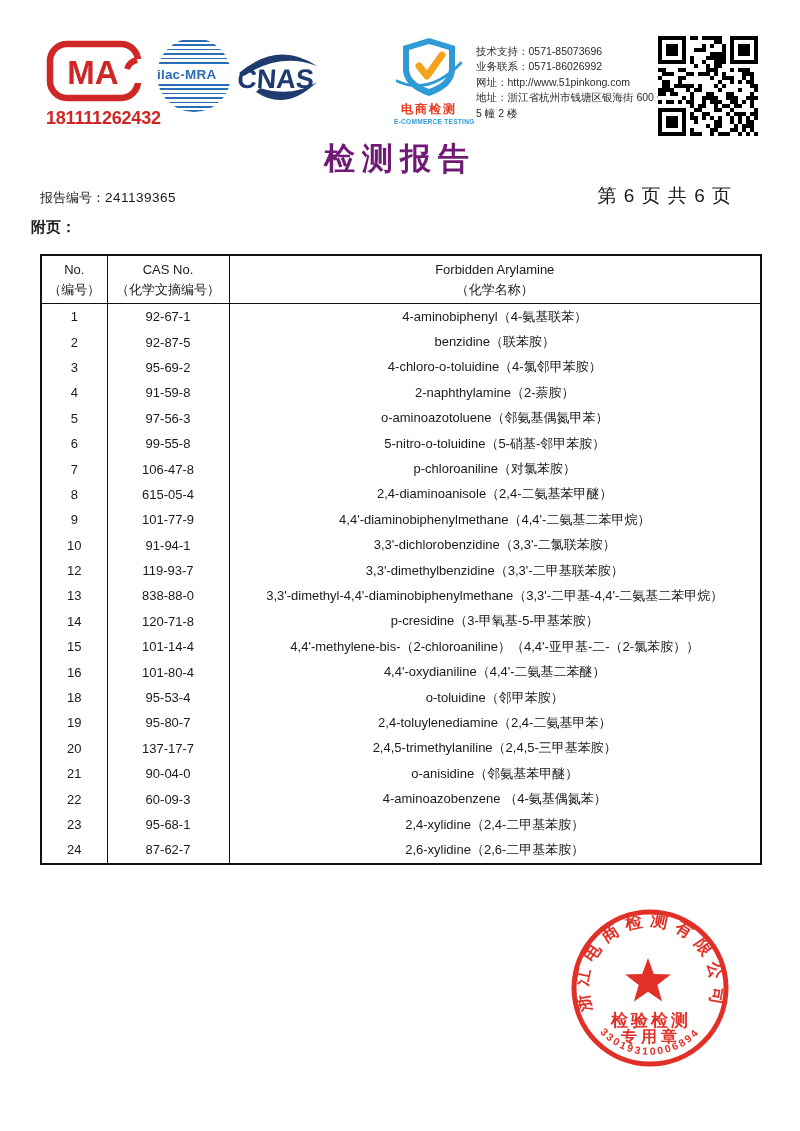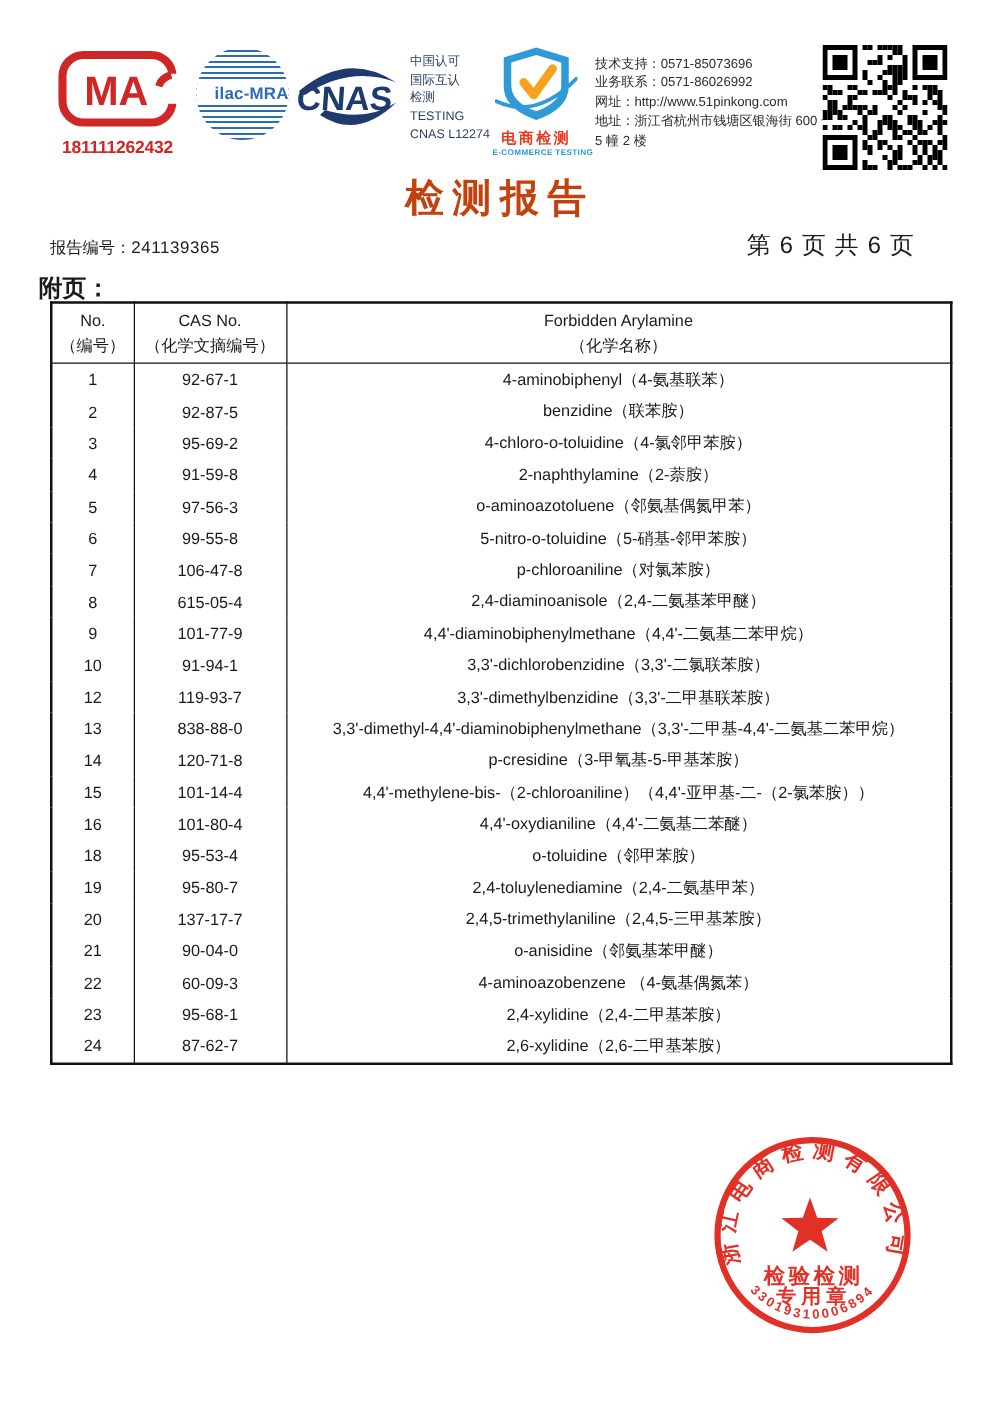--- a/index.html
+++ b/index.html
@@ -1,51 +1,51 @@
 <!DOCTYPE html>
 <html><head>
 <meta charset="utf-8">
 <style>
   html,body{margin:0;padding:0;background:#ffffff;}
   .page{position:relative;width:800px;height:1131px;background:#fff;overflow:hidden;
         font-family:"Liberation Sans","DejaVu Sans",sans-serif;color:#1a1a1a;}
 
   
   .cma{position:absolute;left:46px;top:40px;width:96px;text-align:center;}
-  .cma-num{margin-top:2px;color:#cf2626;font-weight:bold;font-size:14px;letter-spacing:-0.2px;white-space:nowrap;}
+  .cma-num{margin-top:2px;color:#cf2626;font-weight:bold;font-size:18px;letter-spacing:-0.2px;white-space:nowrap;}
 
   .ilac{position:absolute;left:157px;top:38px;width:74px;height:74px;border-radius:50%;
         background:repeating-linear-gradient(0deg,#2a6db5 0 1.6px,#fff 1.6px 4.4px);overflow:hidden;}
   .ilac-band{position:absolute;left:0;top:28px;width:100%;height:18px;background:#fff;
-        color:#2a6db5;font-weight:bold;font-size:13.5px;line-height:18px;text-align:right;letter-spacing:0.2px;}
+        color:#2a6db5;font-weight:bold;font-size:13.5px;line-height:18px;text-align:left;letter-spacing:0.2px;}
 
   .cnas{position:absolute;left:236px;top:46px;width:84px;height:58px;}
 
   .accred{position:absolute;left:328px;top:43px;width:88px;color:#2c3e66;font-size:10px;line-height:14.6px;}
 
   .shield{position:absolute;left:394px;top:36px;width:70px;text-align:center;}
   .ec-cn{color:#e8391f;font-weight:bold;font-size:12px;letter-spacing:2px;margin-top:-1px;white-space:nowrap;}
   .ec-en{color:#2e9ad6;font-weight:bold;font-size:6.5px;letter-spacing:0.3px;white-space:nowrap;}
 
   .contact{position:absolute;left:476px;top:44px;width:185px;font-size:10.5px;line-height:15.4px;color:#2b2b2b;}
   .contact div{white-space:nowrap;}
 
   .qr{position:absolute;left:658px;top:36px;width:100px;height:100px;}
 
   
   .title{position:absolute;left:0;top:138px;width:100%;text-align:center;margin:0;
-         font-size:31px;font-weight:bold;letter-spacing:7px;color:#c2410c;}
+         font-size:31px;font-weight:bold;letter-spacing:7px;color:#701a75;}
   .meta{position:absolute;left:40px;top:183px;width:722px;display:flex;justify-content:space-between;align-items:baseline;}
   .report-no{font-size:13px;}
   .report-no .num{font-size:13.5px;letter-spacing:0.5px;}
   .page-info{font-size:19px;padding-right:30px;letter-spacing:1px;}
-  .attach{position:absolute;left:31px;top:218px;font-size:19px;font-weight:bold;text-align:right;}
+  .attach{position:absolute;left:31px;top:218px;font-size:15px;font-weight:bold;text-align:right;}
 
   
-  table.tbl{position:absolute;left:40px;top:241px;width:722px;border-collapse:collapse;
+  table.tbl{position:absolute;left:40px;top:254px;width:722px;border-collapse:collapse;
             border:2.5px solid #111;table-layout:fixed;}
   .tbl th,.tbl td{border-left:1.5px solid #111;border-right:1.5px solid #111;padding:0;text-align:center;}
   .tbl thead th{border-bottom:1.5px solid #111;height:47px;font-weight:normal;font-size:13px;line-height:1.5;vertical-align:middle;}
   .tbl tbody td{height:25.4px;font-size:13px;white-space:nowrap;overflow:hidden;}
 
   
   .stamp{position:absolute;left:563px;top:901px;width:174px;height:174px;opacity:0.95;}
 </style>
 </head>
 <body>
@@ -67,27 +67,20 @@
   </div>
 
   <div class="cnas">
     <svg width="84" height="58" viewBox="0 0 84 58">
       <path d="M 3 27 Q 42 -6 81 20 Q 44 6 8 30 Z" fill="#1e3a6e"></path>
       <path d="M 20 46 Q 50 66 81 36 Q 56 52 24 42 Z" fill="#1e3a6e"></path>
       <text x="42" y="42" text-anchor="middle" font-size="27" font-weight="bold" fill="#1e3a6e" font-family="Liberation Sans, DejaVu Sans, sans-serif" transform="skewX(-4)">CNAS</text>
     </svg>
   </div>
 
-  <div class="accred">
-      <div>中国认可</div>
-      <div>国际互认</div>
-      <div>检测</div>
-      <div>TESTING</div>
-      <div>CNAS L12274</div>
-    </div>
 
   <div class="shield">
     <svg width="66" height="62" viewBox="0 0 66 62">
       <path d="M 33 2 L 59 10 L 59 33 Q 59 51 33 60 Q 7 51 7 33 L 7 10 Z" fill="#2e9ad6"></path>
       <path d="M 33 8 L 53 14 L 53 32 Q 53 46 33 53 Q 13 46 13 32 L 13 14 Z" fill="#ffffff"></path>
       <path d="M 23 30 L 31 40 L 46 19" fill="none" stroke="#f6a21d" stroke-width="7" stroke-linecap="round" stroke-linejoin="round"></path>
       <path d="M 1 45 Q 33 60 65 27" fill="none" stroke="#2e9ad6" stroke-width="3" stroke-linecap="round"></path>
     </svg>
     <div class="ec-cn">电商检测</div>
     <div class="ec-en">E-COMMERCE TESTING</div>

